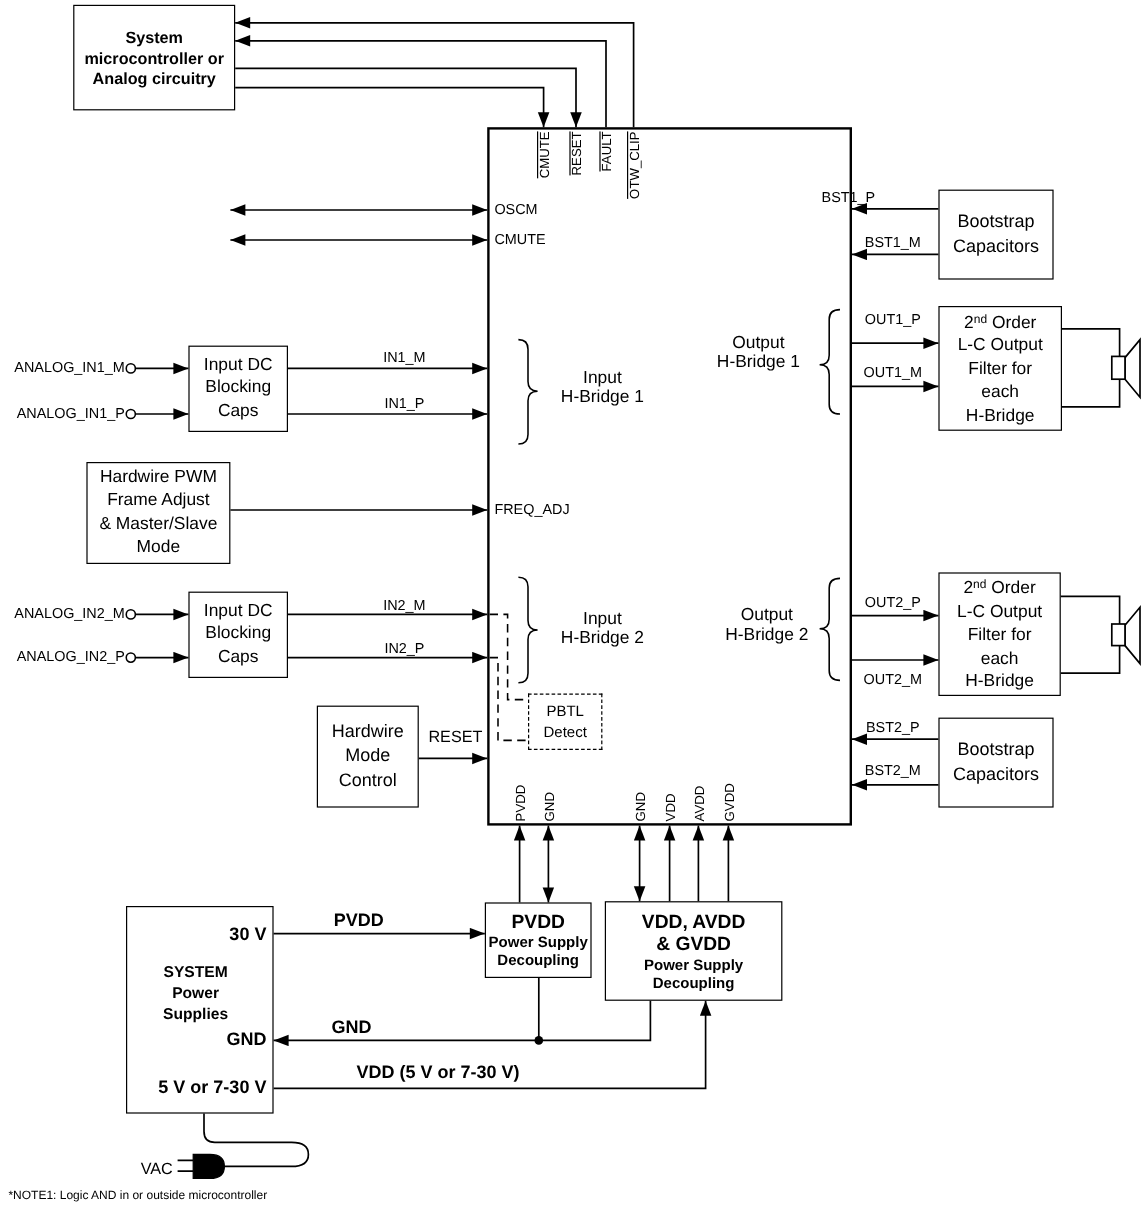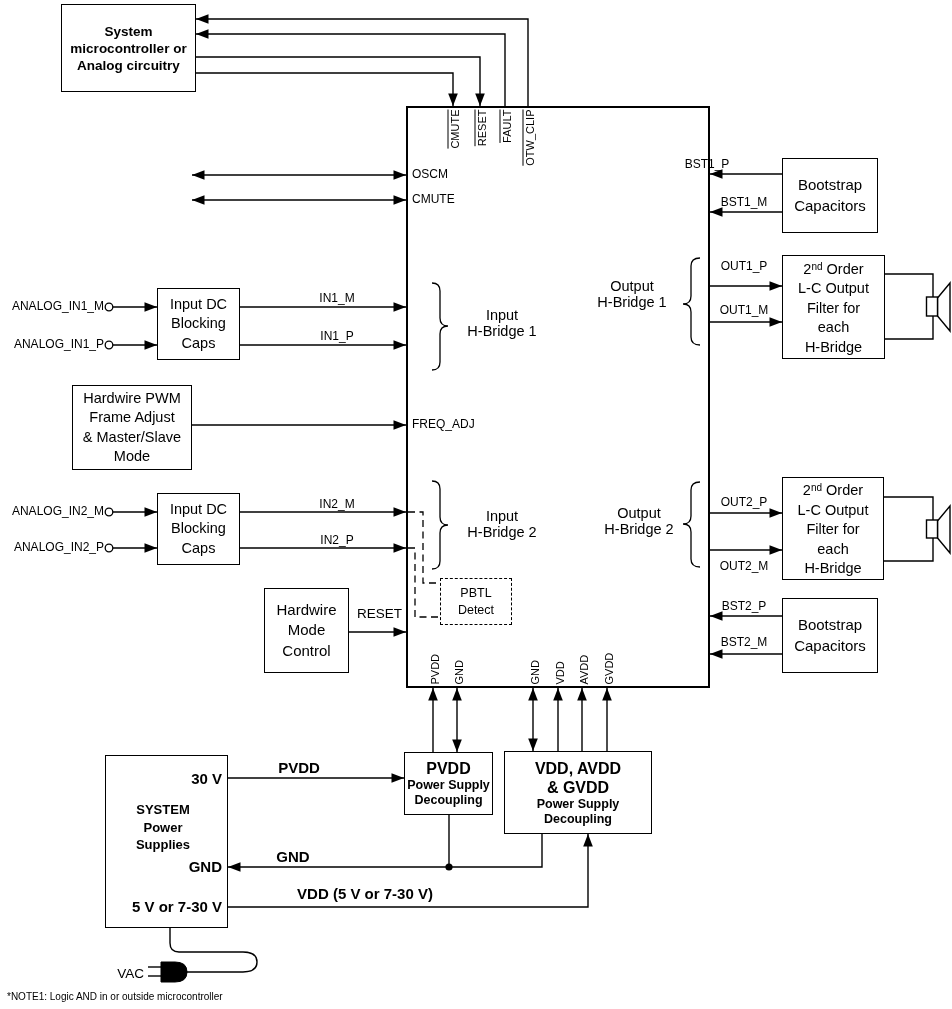--- a/index.html
+++ b/index.html
@@ -67,21 +67,21 @@
   </div>
 
   <div class="box" style="left:264px;top:588px;width:85px;height:85px">
     <div class="pre t15">Hardwire
 Mode
 Control</div>
   </div>
 
   <div class="box thick" style="left:406px;top:106px;width:304px;height:582px"></div>
 
-  <div class="box dashedbox" style="left:440px;top:578px;width:72px;height:47px">
+  <div class="box dashedbox" style="left:440px;top:578px;width:62px;height:47px">
     <div class="pre" style="font-size:12.5px;line-height:16.5px">PBTL
 Detect</div>
   </div>
 
   <div class="box" style="left:782px;top:158px;width:96px;height:75px">
     <div class="pre t15">Bootstrap
 Capacitors</div>
   </div>
 
   <div class="box" style="left:782px;top:255px;width:103px;height:104px">

